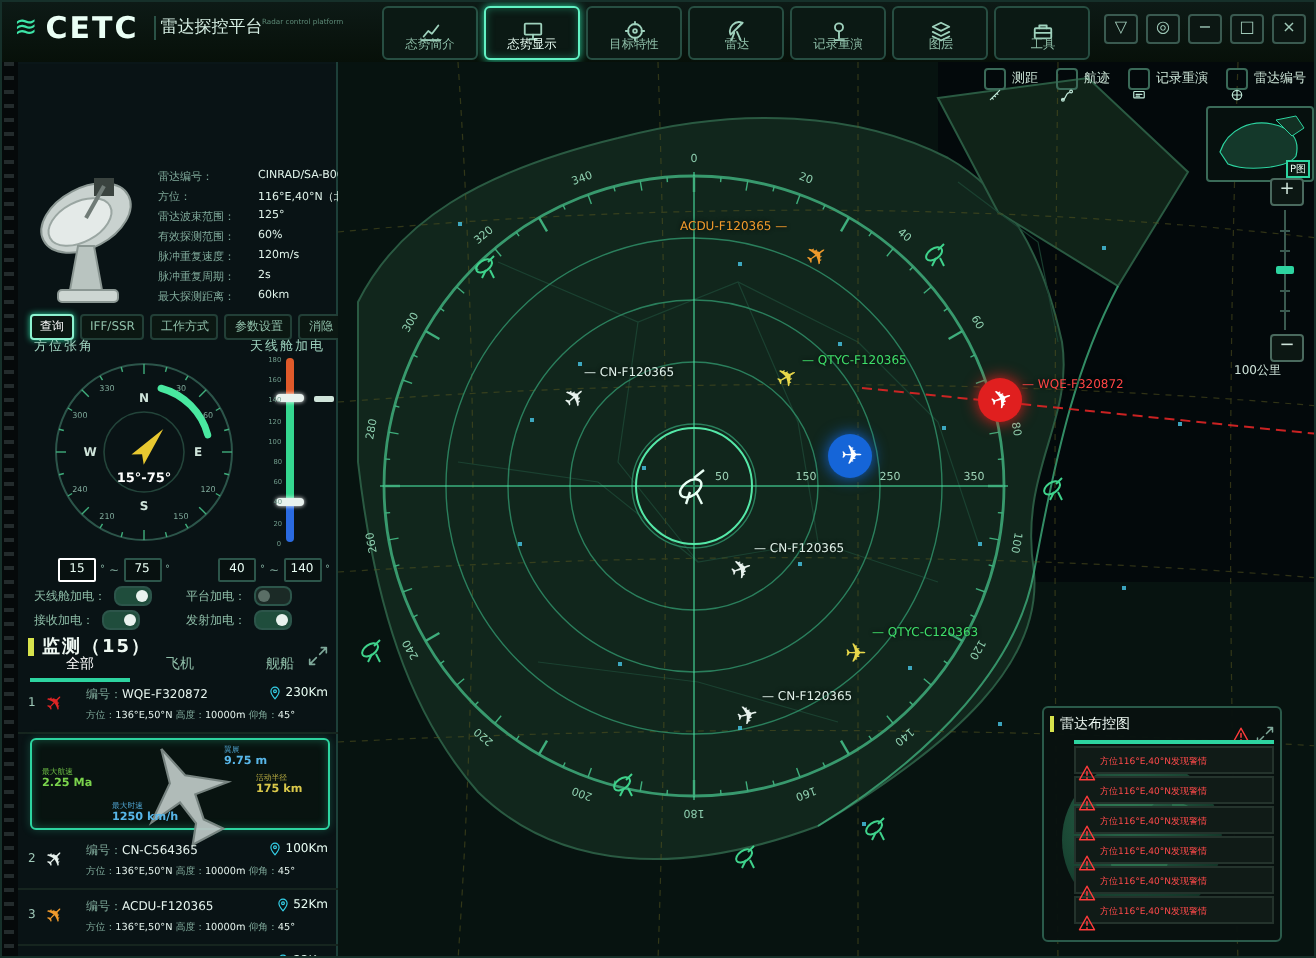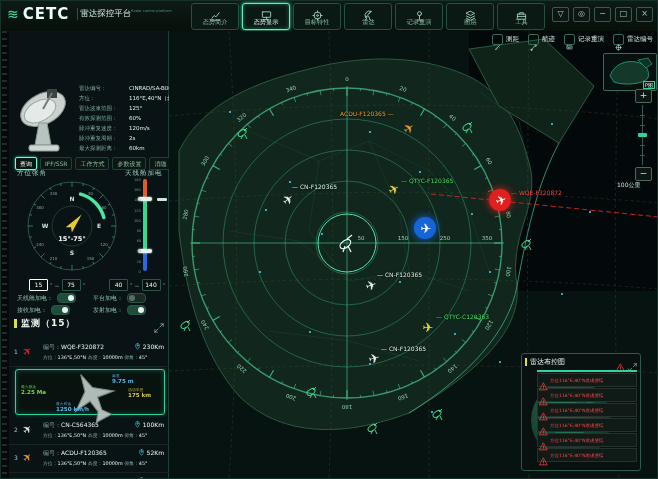--- a/index.html
+++ b/index.html
@@ -372,20 +372,25 @@
 
     <div class="sechead" style="position:absolute;left:0;top:282px;width:150px;">
       <span class="bar"></span>
       <span class="stitle">监测（15）</span>
       <span class="hicon">
         <svg viewBox="0 0 12 12">
             <path d="M7 5l4-4M8 1h3v3M5 7l-4 4M1 8v3h3"></path>
           </svg>
       </span>
     </div>
+    <div class="mtabs" id="monitor-tabs">
+        <div class="mtab active">全部</div>
+        <div class="mtab">飞机</div>
+        <div class="mtab">舰船</div>
+      </div>
     <div class="mlist" id="monitor-list">
         <div class="mitem">
           <span class="mnum">1</span>
           <span class="mplane" style="color: rgb(224, 37, 37);">✈</span>
           <div class="ml1"><span class="mlab">编号：</span><span class="mval">WQE-F320872</span></div>
           <div class="ml2"><span class="mlab">方位：</span><span class="mval">136°E,50°N</span> <span class="mlab">高度：</span><span class="mval">10000m</span> <span class="mlab">仰角：</span><span class="mval">45°</span></div>
           <span class="mdist"><span class="picon"><svg viewBox="0 0 12 12">
                 <path d="M6 1a3.5 3.5 0 0 1 3.5 3.5C9.5 7 6 11 6 11S2.5 7 2.5 4.5A3.5 3.5 0 0 1 6 1z"></path>
                 <circle cx="6" cy="4.5" r="1.2"></circle>
               </svg></span>230Km</span>

